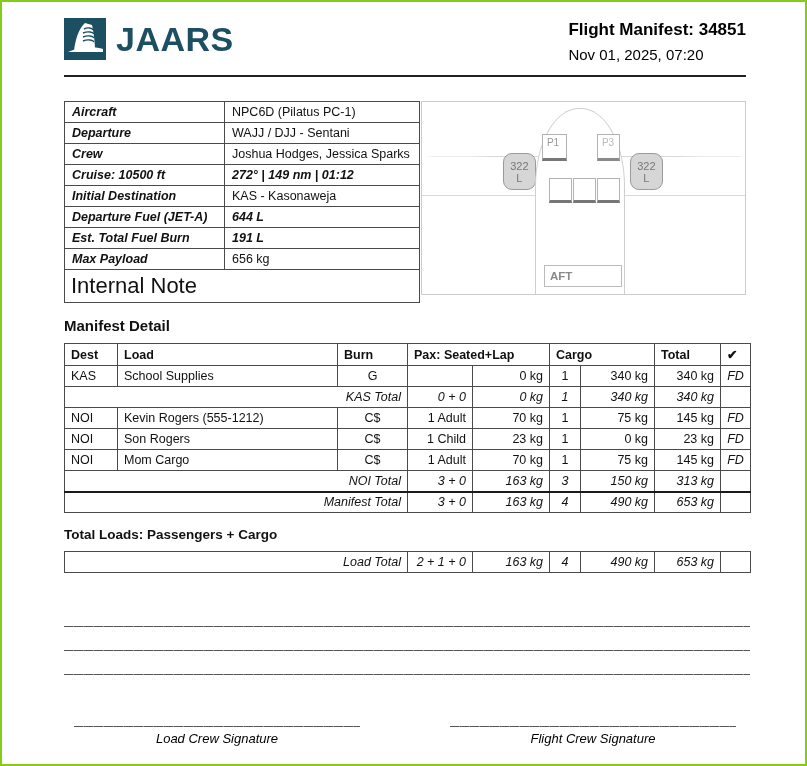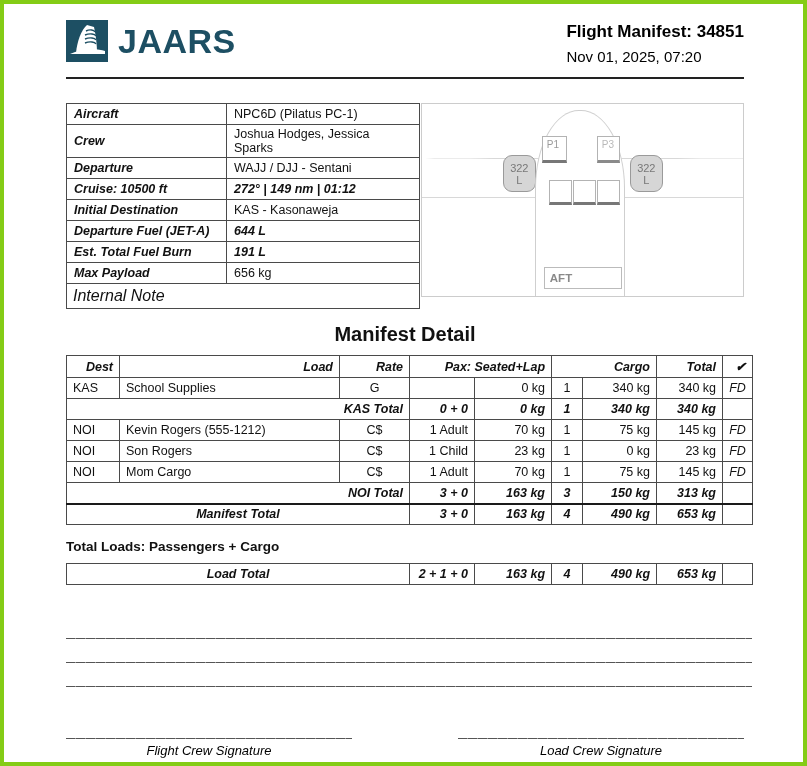--- a/index.html
+++ b/index.html
@@ -1,41 +1,41 @@
 <!DOCTYPE html>
 <html><head>
 <meta charset="utf-8">
 <style>
   * { margin:0; padding:0; box-sizing:border-box; }
   html,body { background:#fff; }
   body { font-family:"Liberation Sans", sans-serif; color:#111; }
   .page {
     position:relative; width:807px; height:766px; background:#fff;
-    border:4px solid #84cc16; overflow:hidden;
+    border:2px solid #84cc16; overflow:hidden;
   }
   .content { padding:0 59px 0 62px; }
 
   
   .header { display:flex; justify-content:space-between; align-items:flex-start; padding-top:16px; }
   .brand { display:flex; align-items:center; gap:10px; }
   .brand-logo { width:42px; height:42px; display:block; }
   .brand-name { font-size:34px; font-weight:bold; letter-spacing:0.5px; color:#1d4f63; line-height:42px; }
   .head-right { text-align:left; padding-top:2px; }
   .doc-title { font-size:17px; font-weight:bold; color:#000; }
   .doc-date { font-size:15px; margin-top:6px; color:#000; }
   .rule { height:2px; background:#222; margin-top:12px; }
 
   
   .info-section { display:flex; margin-top:24px; align-items:flex-start; }
   table.info { border-collapse:collapse; width:358px; font-size:12.5px;border-radius:6px; }
   table.info td { border:1px solid #4a4a4a; padding:2px 7px; height:21px; vertical-align:middle; }
   table.info td.lbl { font-weight:bold; font-style:italic; width:160px; }
   table.info td.val-bi { font-weight:bold; font-style:italic;margin-top:32px; }
   table.info td.val-i { font-style:italic;font-weight:bold; }
-  table.info td.note { font-size:16px; height:25px; padding:3px 6px;font-style:italic; }
+  table.info td.note { font-size:22px; height:25px; padding:3px 6px; }
 
   
   .diagram { position:relative; width:327px; height:194px; margin-left:1px; border:1px solid #ccc; background:#fff; overflow:hidden; }
   .wing-line { position:absolute; left:0; width:327px; height:1px; background:#d8d8d8; }
   .wing-line.upper { top:54px; border-radius:50%; }
   .wing-line.lower { top:93px; }
   .fuselage { position:absolute; left:113px; top:6px; width:90px; height:188px;
     background:#fff; border:1px solid #cfcfcf; border-bottom:none;
     border-radius:44px 44px 0 0 / 78px 78px 0 0; }
   .seat { position:absolute; background:#fff; border:1px solid #b3b3b3; border-bottom:3px solid #777;
@@ -49,26 +49,26 @@
   .tank { position:absolute; top:51px; width:33px; height:37px; background:#d6d6d6;
     border:1px solid #9a9a9a; border-radius:9px; color:#787878; font-size:11px;
     text-align:center; line-height:12px; padding-top:6px; }
   .tank.left { left:81px; }
   .tank.right { left:208px; }
   .aft-box { position:absolute; left:122px; top:163px; width:78px; height:22px;
     border:1px solid #bbb; background:#fff; color:#8a8a8a; font-weight:bold;
     font-size:11.5px; line-height:20px; padding-left:5px; }
 
   
-  .manifest-title { text-align:center; font-size:20px; font-weight:bold; margin-top:14px; }
+  .manifest-title { text-align:left; font-size:15px; font-weight:bold; margin-top:14px; }
   table.manifest { border-collapse:collapse; width:686px; margin-top:9px; font-size:12.5px; table-layout:fixed; }
   table.manifest td, table.manifest th { border:1px solid #4a4a4a; padding:2px 6px; height:21px; vertical-align:middle; overflow:hidden; white-space:nowrap; }
-  table.manifest th { font-weight:bold; font-style:italic; text-align:right; height:22px; }
-  .al { text-align:center; } .ac { text-align:center; } .ar { text-align:right; }
-  .bi { font-weight:bold; font-style:italic; }
+  table.manifest th { font-weight:bold; text-align:left; height:22px; }
+  .al { text-align:right; } .ac { text-align:center; } .ar { text-align:right; }
+  .bi { font-weight:normal; font-style:italic; }
   .it { font-style:italic; }
   tr.thick td { border-bottom:2px solid #1a1a1a; }
   .totals-heading { font-size:13.5px; font-weight:bold; margin-top:14px; }
   table.loadtotal { margin-top:9px; }
 
   
   .notes { margin-top:53px; }
   .ruled-line { height:1px; width:686px; margin-bottom:23px;
     background:repeating-linear-gradient(90deg,#555 0 9px,#999 9px 10px); }
   .signatures { display:flex; justify-content:space-between; margin-top:51px; }
@@ -107,26 +107,26 @@
     <div class="rule"></div>
 
     <div class="info-section">
       <table class="info">
         <tbody>
           <tr>
             <td class="lbl">Aircraft</td>
             <td>NPC6D (Pilatus PC-1)</td>
           </tr>
           <tr>
+            <td class="lbl">Departure</td>
+            <td>WAJJ / DJJ - Sentani</td>
+          </tr>
+          <tr>
             <td class="lbl">Crew</td>
             <td>Joshua Hodges, Jessica Sparks</td>
-          </tr>
-          <tr>
-            <td class="lbl">Departure</td>
-            <td>WAJJ / DJJ - Sentani</td>
           </tr>
           <tr>
             <td class="lbl">Cruise: 10500 ft</td>
             <td class="val-i">272° | 149 nm | 01:12</td>
           </tr>
           <tr>
             <td class="lbl">Initial Destination</td>
             <td>KAS - Kasonaweja</td>
           </tr>
           <tr>
@@ -183,21 +183,21 @@
           <col style="width:77px">
           <col style="width:31px">
         <col style="width:74px">
           <col style="width:66px">
           <col style="width:30px">
       </colgroup>
       <thead>
         <tr>
           <th>Dest</th>
           <th>Load</th>
-          <th class="ac">Rate</th>
+          <th class="ac">Burn</th>
           <th class="ac" colspan="2">Pax: Seated+Lap</th>
           <th class="ac" colspan="2">Cargo</th>
           <th>Total</th>
           <th class="ac">✔</th>
         </tr>
       </thead>
       <tbody>
         <tr>
           <td>KAS</td>
           <td>School Supplies</td>
@@ -299,24 +299,24 @@
       </tbody>
     </table>
 
     <div class="notes">
       <div class="ruled-line"></div>
       <div class="ruled-line"></div>
       <div class="ruled-line"></div>
     </div>
 
     <div class="signatures">
+      <div class="sig-block left">
+        <div class="sig-line"></div>
+        <div class="sig-label">Load Crew Signature</div>
+      </div>
       <div class="sig-block right">
         <div class="sig-line"></div>
         <div class="sig-label">Flight Crew Signature</div>
       </div>
-      <div class="sig-block left">
-        <div class="sig-line"></div>
-        <div class="sig-label">Load Crew Signature</div>
-      </div>
     </div>
 
   </div>
 </div>
 
 </body></html>

